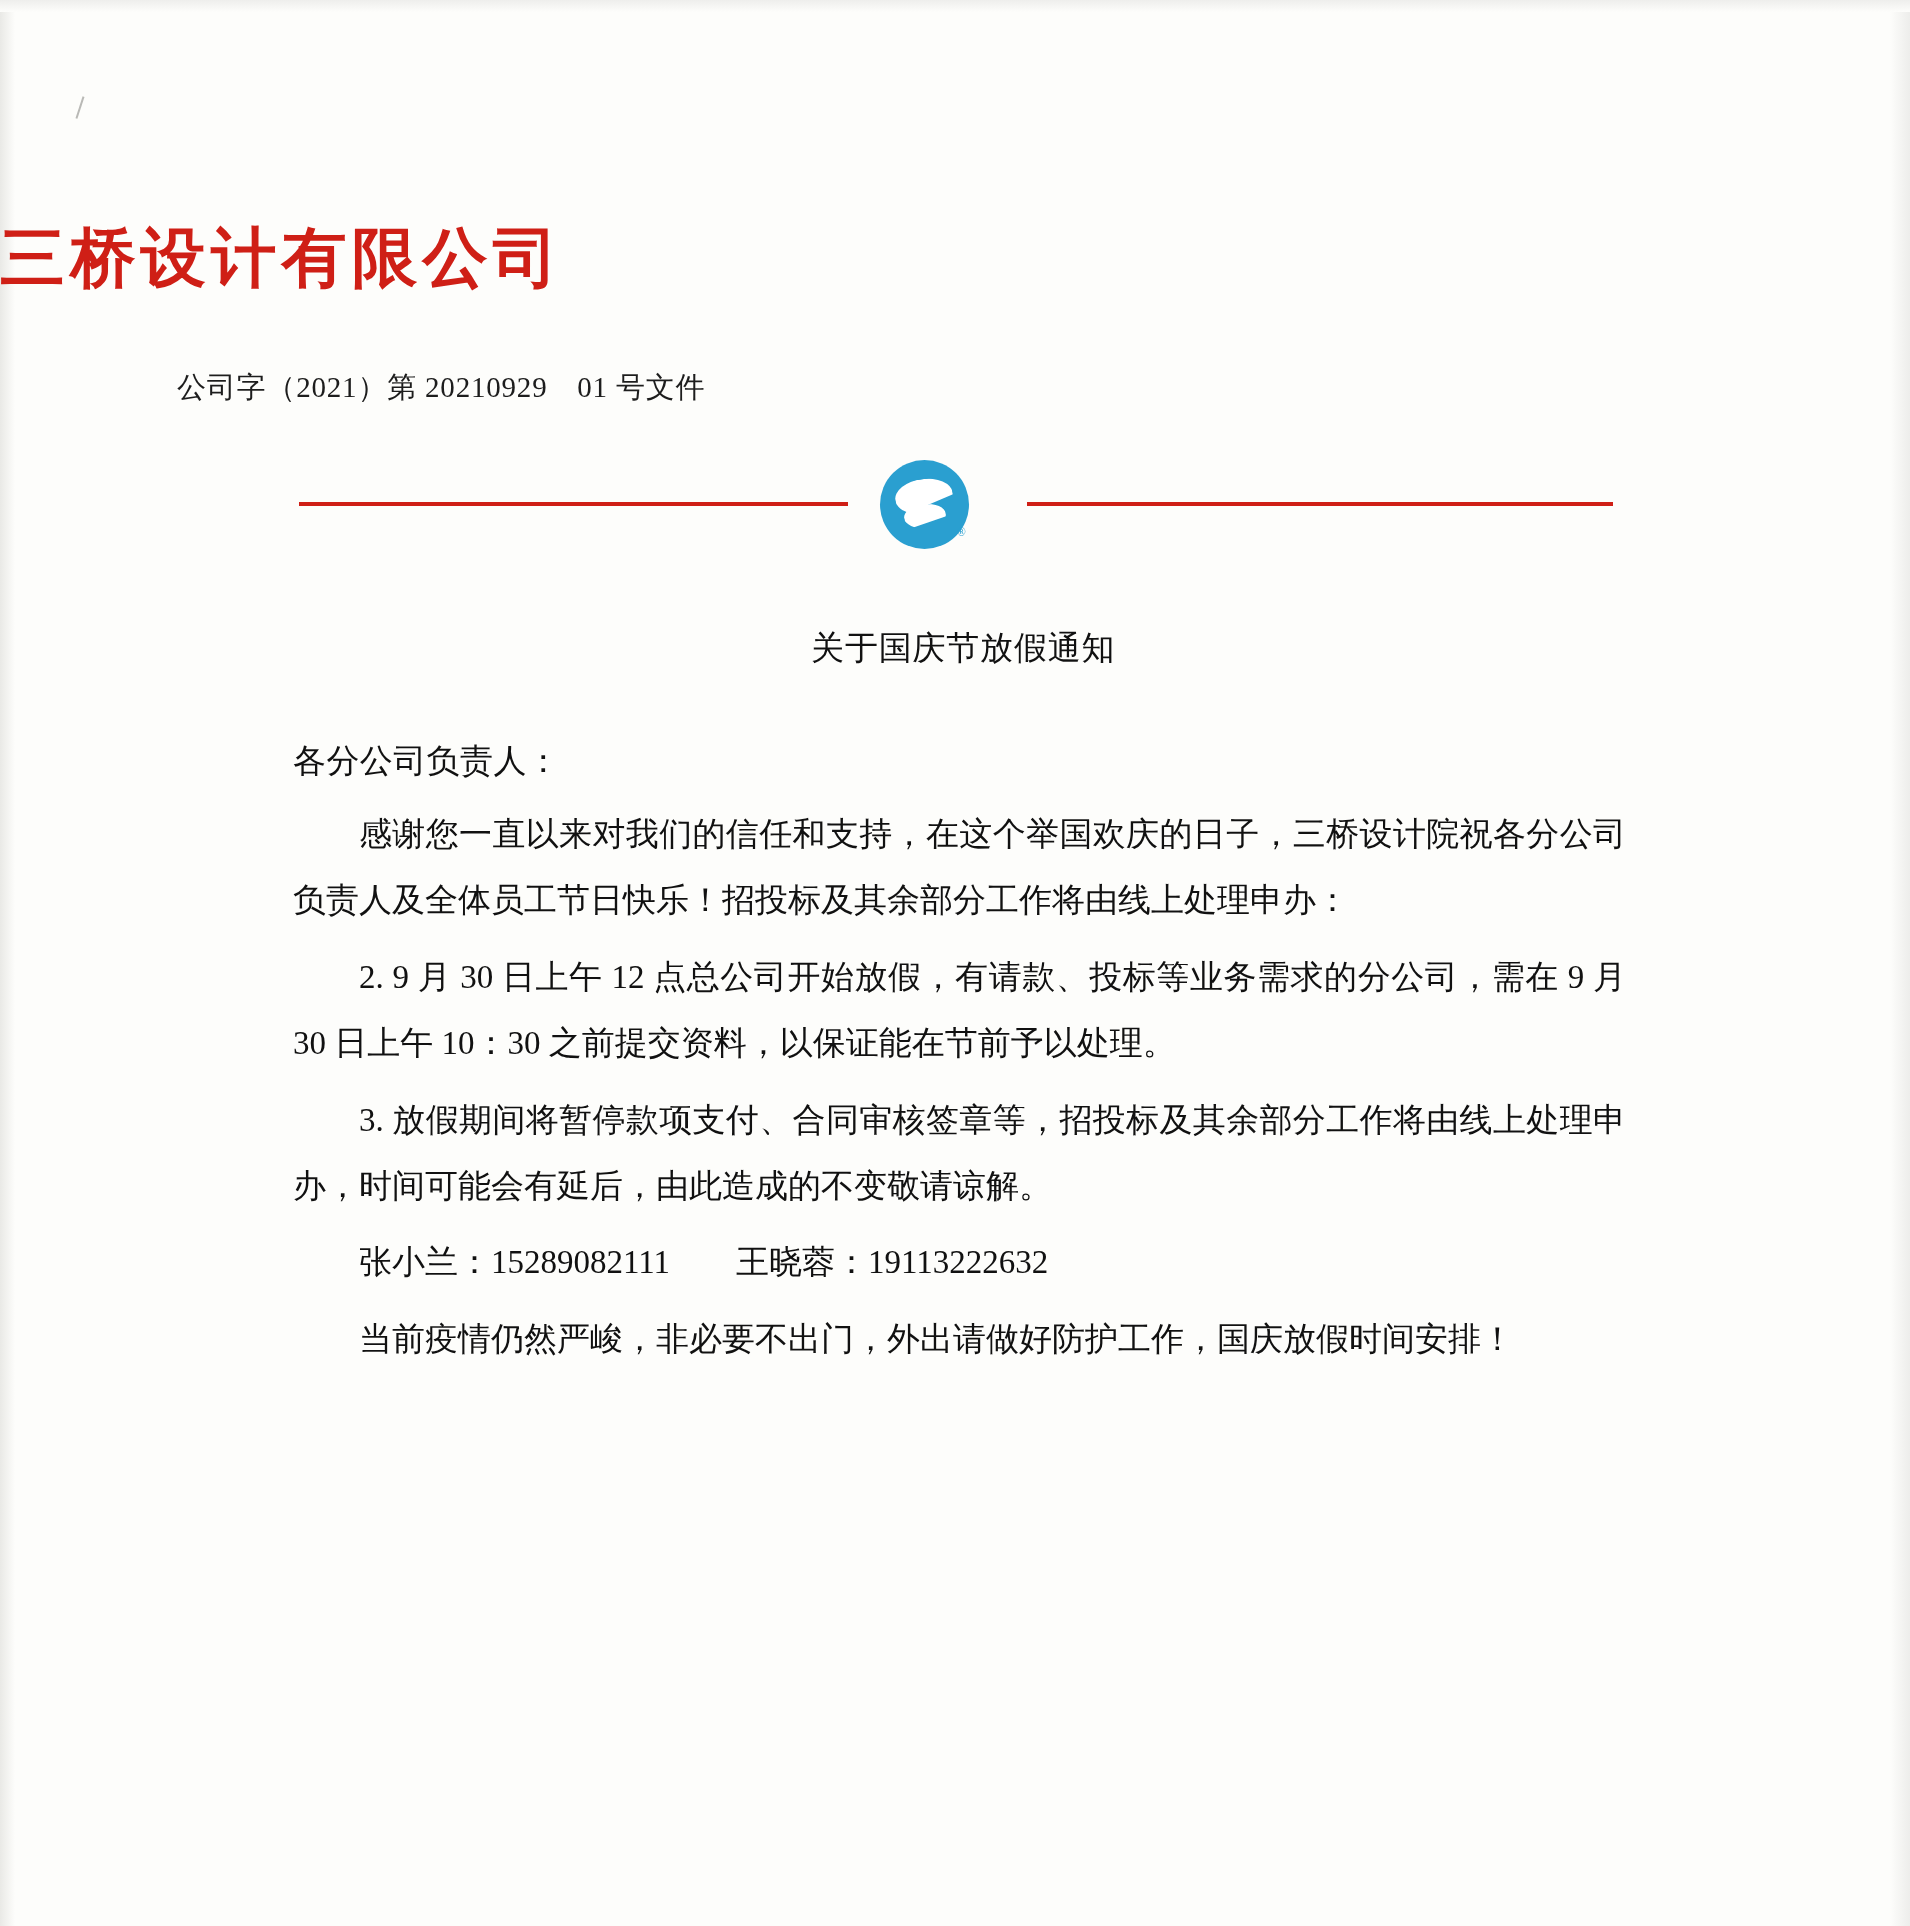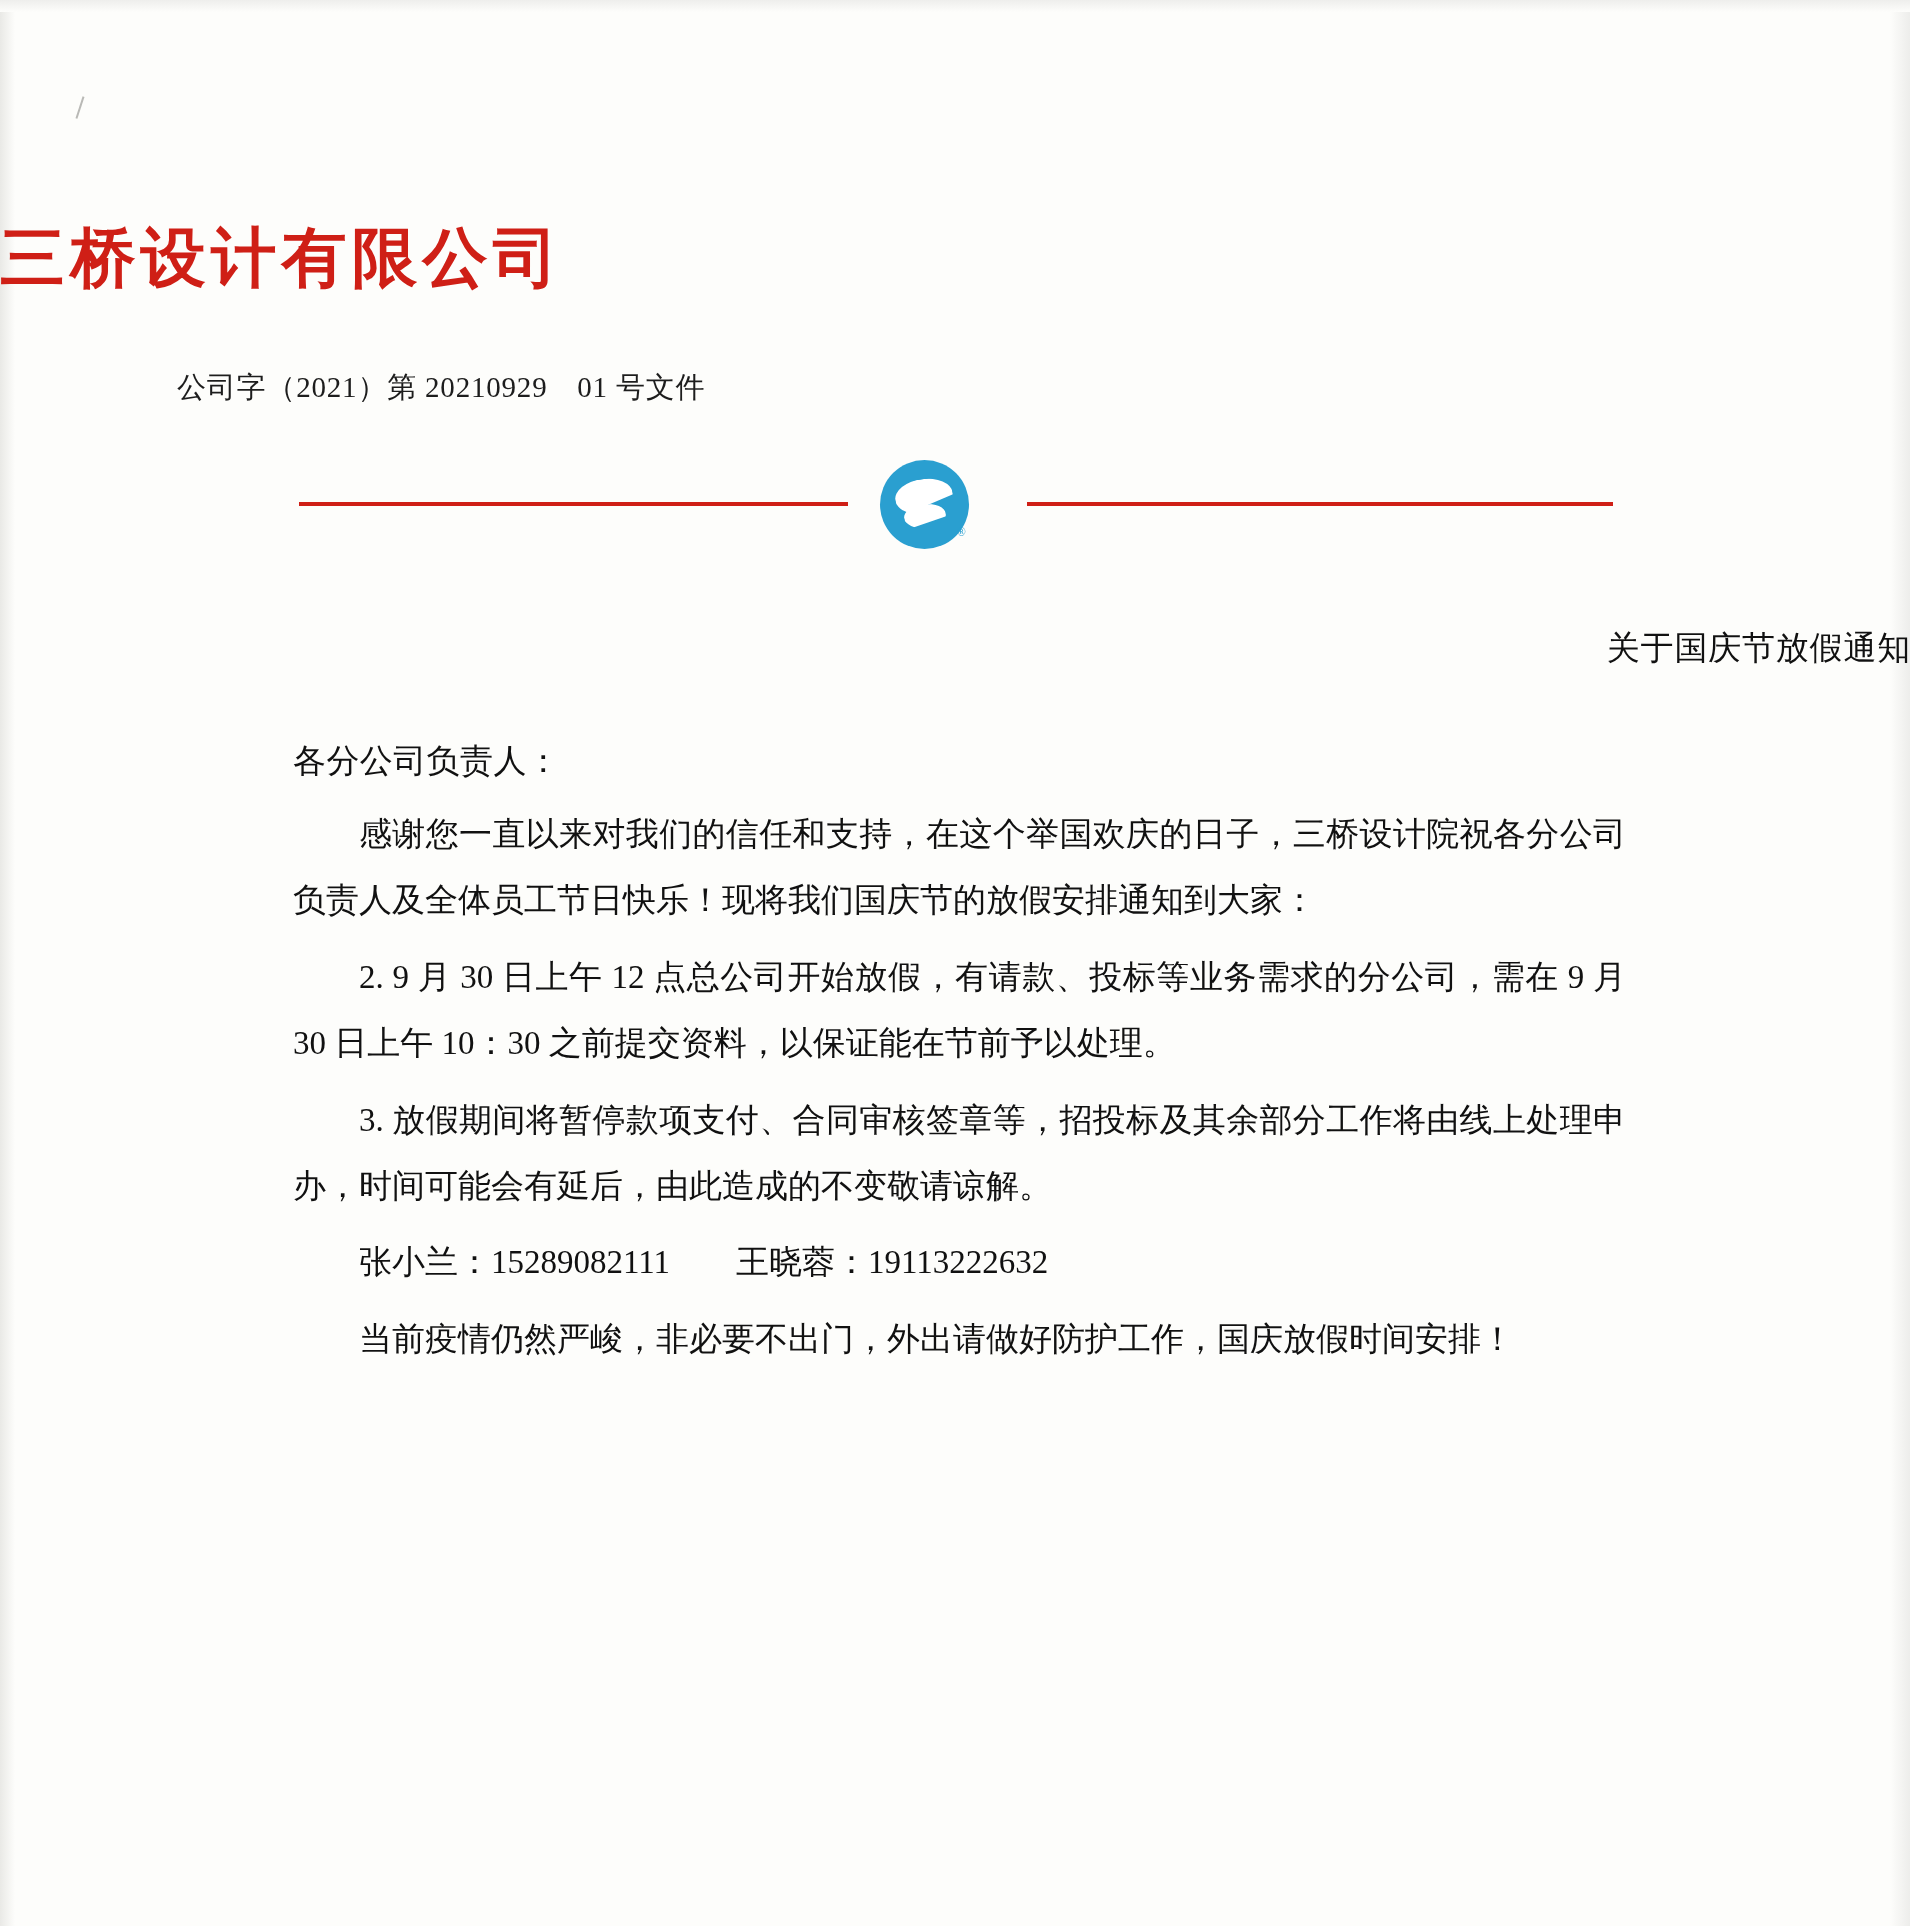--- a/index.html
+++ b/index.html
@@ -123,21 +123,21 @@
     color: #2a9fd0;
     font-size: 11.6px;
   }
 
   
   .subject {
     position: absolute;
     top: 626px;
     left: 0;
     width: 1911px;
-    text-align: right;
+    text-align: center;
     font-size: 33px;
     color: #111;
     letter-spacing: 0.8px;
     padding-left: 15.4px;
     box-sizing: border-box;
   }
   .salutation {
     position: absolute;
     top: 715px;
     left: 293px;
@@ -196,21 +196,21 @@
         </div>
         <div class="logo-r">®</div>
       </div>
     </div>
 
     <div class="subject">关于国庆节放假通知</div>
 
     <div class="salutation">各分公司负责人：</div>
 
     <div class="body-block">
-      <p class="para">感谢您一直以来对我们的信任和支持，在这个举国欢庆的日子，三桥设计院祝各分公司负责人及全体员工节日快乐！现将我们国庆节的放假安排通知到大家：</p>
+      <p class="para">感谢您一直以来对我们的信任和支持，在这个举国欢庆的日子，三桥设计院祝各分公司负责人及全体员工节日快乐！招投标及其余部分工作将由线上处理申办：</p>
       <p class="para">2. 9 月 30 日上午 12 点总公司开始放假，有请款、投标等业务需求的分公司，需在 9 月 30 日上午 10：30 之前提交资料，以保证能在节前予以处理。</p>
       <p class="para">3. 放假期间将暂停款项支付、合同审核签章等，招投标及其余部分工作将由线上处理申办，时间可能会有延后，由此造成的不变敬请谅解。</p>
       <p class="para">张小兰：15289082111　　王晓蓉：19113222632</p>
       <p class="para">当前疫情仍然严峻，非必要不出门，外出请做好防护工作，国庆放假时间安排！</p>
     </div>
 
   </div>
 </div>
 
 

